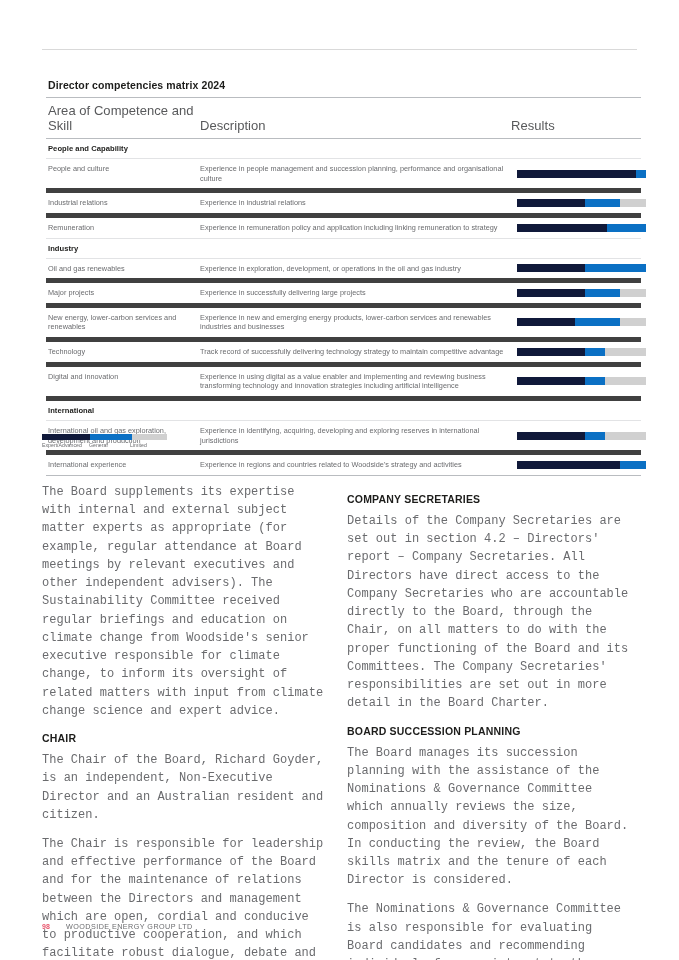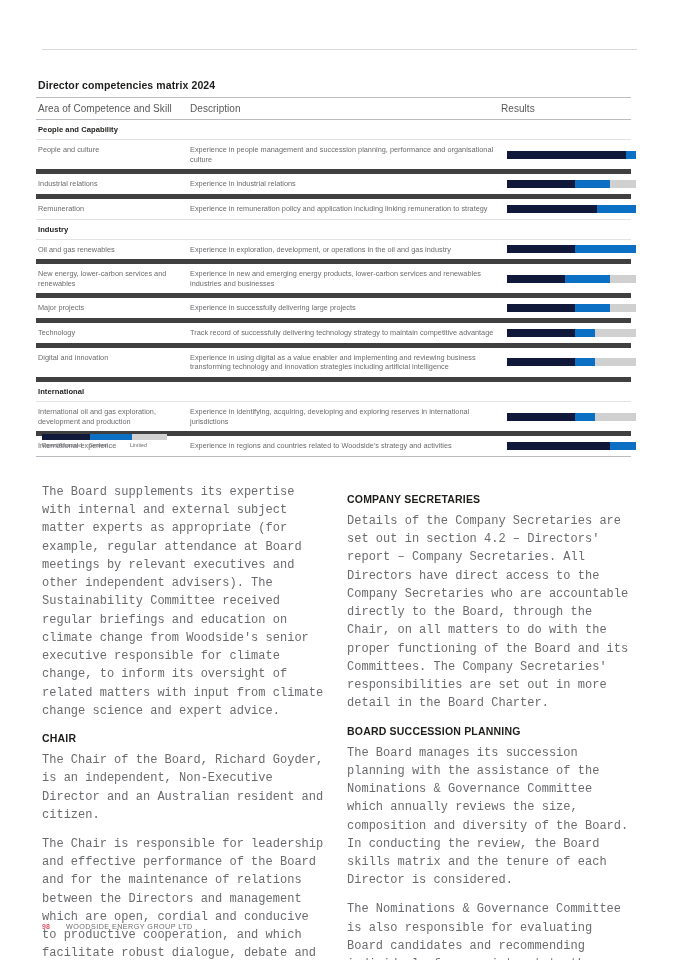--- a/index.html
+++ b/index.html
@@ -28,21 +28,21 @@
     left: 42px;
     top: 49px;
     width: 595px;
     height: 1px;
     background: #d9d9d9;
   }
 
   
   .matrix {
     position: absolute;
-    left: 36px;
+    left: 46px;
     top: 79px;
     width: 595px;
   }
 
   .matrix-title {
     font-size: 10.5px;
     font-weight: bold;
     color: #1d1d1b;
     letter-spacing: 0.1px;
     padding: 0 0 6px 2px;
@@ -55,21 +55,21 @@
     table-layout: fixed;
   }
 
   table.mtx col.c-area  { width: 152px; }
   table.mtx col.c-desc  { width: 311px; }
   table.mtx col.c-res   { width: 132px; }
 
   table.mtx th {
     text-align: left;
     font-weight: normal;
-    font-size: 10px;
+    font-size: 13px;
     color: #58595b;
     padding: 5px 4px 5px 2px;
     border-bottom: 1px solid #b9bcc0;
     vertical-align: bottom;
     letter-spacing: 0.05px;
   }
 
   tr.group-row td {
     font-size: 7.6px;
     font-weight: bold;
@@ -245,37 +245,37 @@
             <td>Oil and gas renewables</td>
             <td>Experience in exploration, development, or operations in the oil and gas industry</td>
             <td class="res-cell">
               <div class="bar">
                 <div class="seg seg-expert" style="width: 53%;"></div>
                 <div class="seg seg-general" style="width: 47%;"></div>
               </div>
             </td>
           </tr>
           <tr class="item-row">
+            <td>Major projects</td>
+            <td>Experience in successfully delivering large projects</td>
+            <td class="res-cell">
+              <div class="bar">
+                <div class="seg seg-expert" style="width: 53%;"></div>
+                <div class="seg seg-general" style="width: 27%;"></div>
+                <div class="seg seg-limited" style="width: 20%;"></div>
+              </div>
+            </td>
+          </tr>
+          <tr class="item-row">
             <td>New energy, lower-carbon services and renewables</td>
             <td>Experience in new and emerging energy products, lower-carbon services and renewables industries and businesses</td>
             <td class="res-cell">
               <div class="bar">
                 <div class="seg seg-expert" style="width: 45%;"></div>
                 <div class="seg seg-general" style="width: 35%;"></div>
-                <div class="seg seg-limited" style="width: 20%;"></div>
-              </div>
-            </td>
-          </tr>
-          <tr class="item-row">
-            <td>Major projects</td>
-            <td>Experience in successfully delivering large projects</td>
-            <td class="res-cell">
-              <div class="bar">
-                <div class="seg seg-expert" style="width: 53%;"></div>
-                <div class="seg seg-general" style="width: 27%;"></div>
                 <div class="seg seg-limited" style="width: 20%;"></div>
               </div>
             </td>
           </tr>
           <tr class="item-row">
             <td>Technology</td>
             <td>Track record of successfully delivering technology strategy to maintain competitive advantage</td>
             <td class="res-cell">
               <div class="bar">
                 <div class="seg seg-expert" style="width: 53%;"></div>

